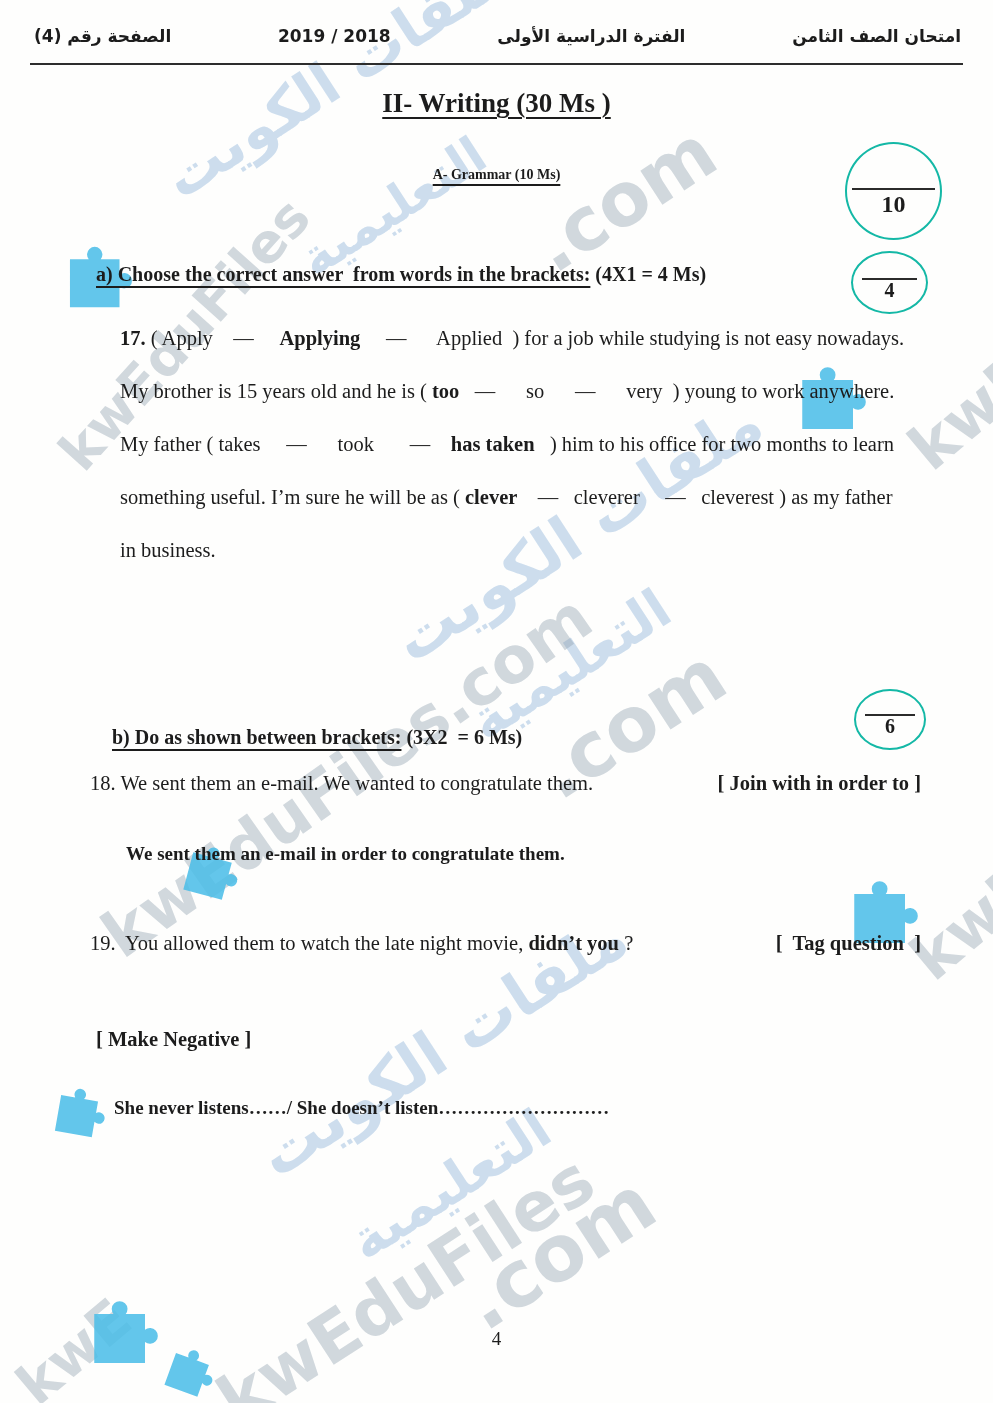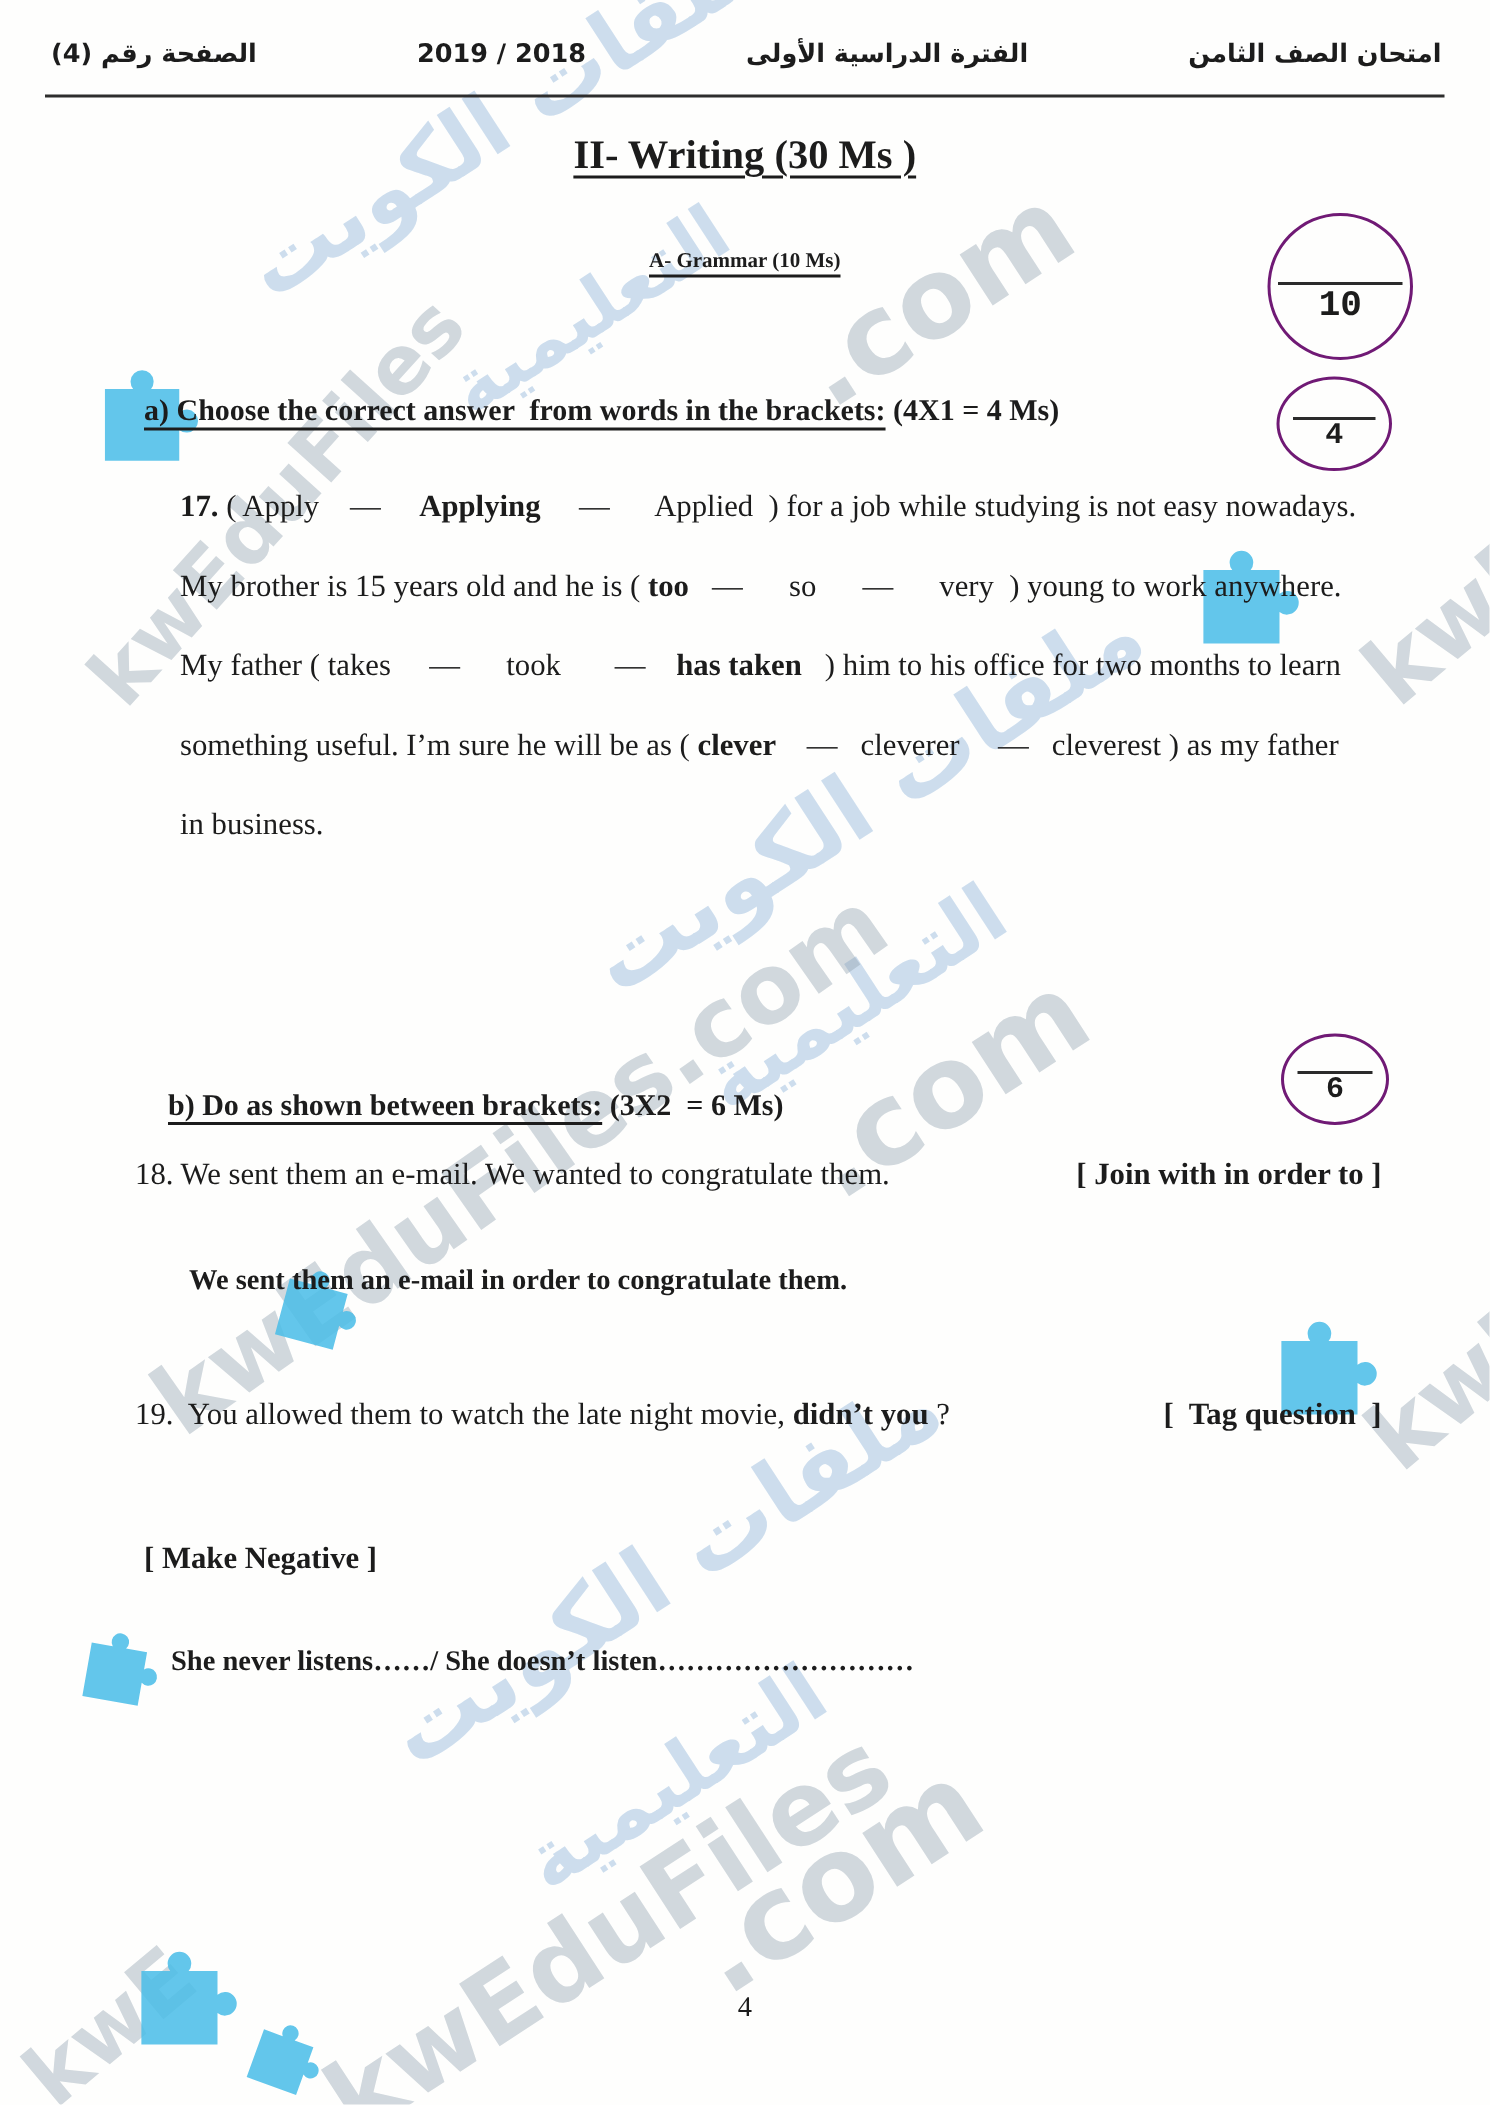--- a/index.html
+++ b/index.html
@@ -19,21 +19,21 @@
     position:absolute; top:26px; left:34px; right:32px;
     display:flex; flex-direction:row-reverse; justify-content:space-between; align-items:center;
     font-family:"DejaVu Sans", sans-serif; font-weight:bold; font-size:17px;
   }
   .header-rule { position:absolute; top:63px; left:30px; right:30px; border-top:2px solid #2d2d2d; }
 
   .title { position:absolute; top:88px; left:0; width:100%; text-align:center; font-size:27px; font-weight:bold; }
   .subtitle { position:absolute; top:167px; left:0; width:100%; text-align:center; font-size:14px; font-weight:bold; }
   .u { text-decoration:underline; text-decoration-thickness:2px; text-underline-offset:5px; }
 
-  .score-circle { position:absolute; border:2px solid #701a75; border-radius:50%;font-family:Liberation Mono, monospace; }
+  .score-circle { position:absolute; border:2px solid #14b8a6; border-radius:50%; }
   .score-line { position:absolute; border-top:2px solid #2b2b2b; left:5px; right:5px; }
   .score-num { position:absolute; left:0; right:0; text-align:center; font-weight:bold; }
   #score-total { left:845px; top:142px; width:97px; height:98px; }
   #score-total .score-line { top:44px; }
   #score-total .score-num { top:47px; font-size:24px; }
   #score-a { left:851px; top:251px; width:77px; height:63px; }
   #score-a .score-line { top:25px; left:9px; right:9px; }
   #score-a .score-num { top:26px; font-size:20px; }
   #score-b { left:854px; top:689px; width:72px; height:61px; }
   #score-b .score-line { top:23px; left:9px; right:9px; }

